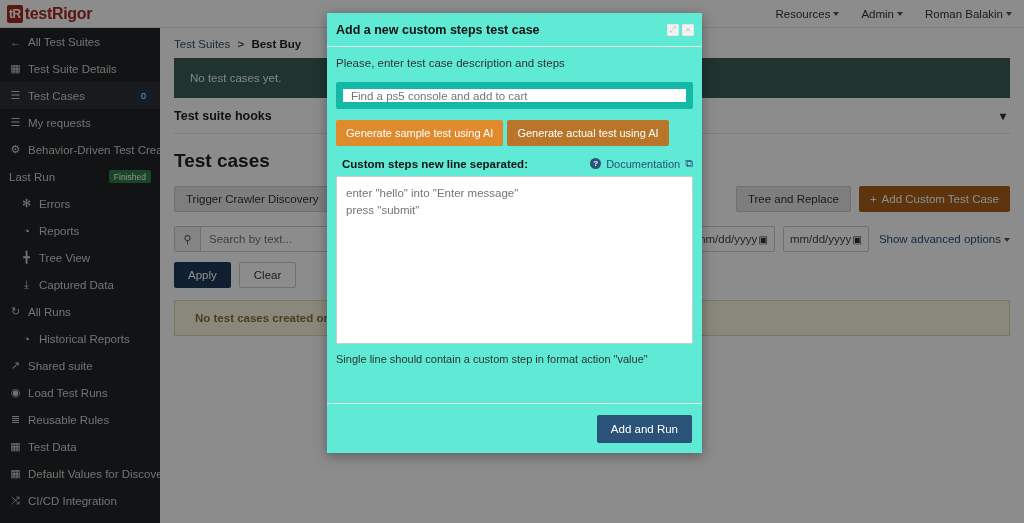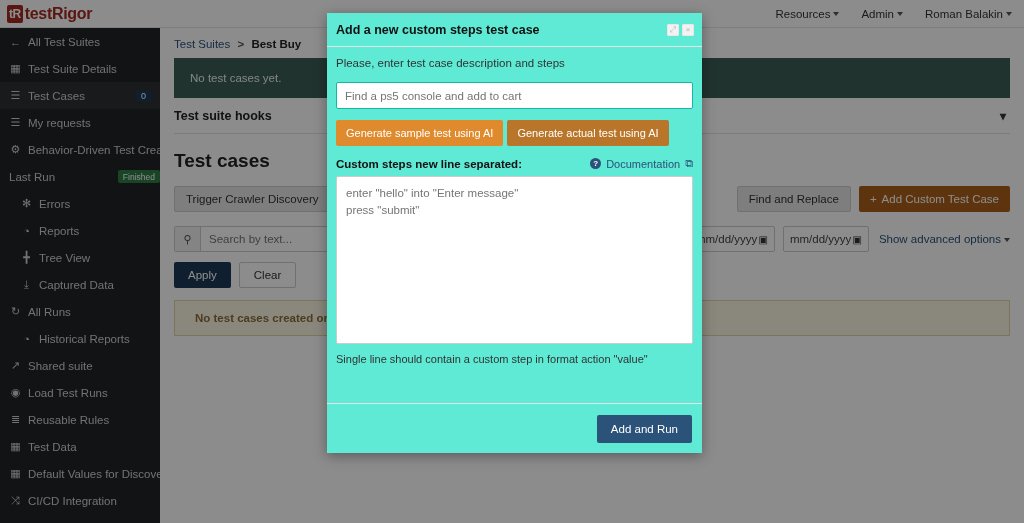--- a/index.html
+++ b/index.html
@@ -39,21 +39,21 @@
     font-size: 11.5px; color: #cfcfcf; white-space: nowrap; gap: 6px;
   }
   .side-item.active { background: #2e3133; }
   .side-item.sub { padding-left: 20px; }
   .side-icon { width: 13px; display: inline-block; text-align: center; font-size: 11px; color: #cfcfcf; flex: 0 0 13px; }
   .badge-count {
     margin-left: auto; margin-right: 9px; background: #1e3a56; color: #ffffff;
     font-size: 9px; border-radius: 2px; padding: 1px 5px;
   }
   .badge-finished {
-    margin-left: auto; background: #2f7d46; color: #ffffff;
+    margin-left: auto; margin-right: 9px; background: #2f7d46; color: #ffffff;
     font-size: 8.5px; border-radius: 2px; padding: 1.5px 5px;
   }
   .side-label-plain { font-size: 11.5px; color: #cfcfcf; }
 
   
   .main {
     position: absolute; top: 28px; left: 160px; width: 864px; height: 495px;
     background: #ffffff; overflow: hidden;
   }
   .breadcrumb { padding: 10px 0 8px 14px; font-size: 11.5px; color: #333; }
@@ -133,34 +133,34 @@
   .modal-ctrls { margin-left: auto; display: flex; gap: 3px; }
   .ctrl-btn {
     width: 12px; height: 12px; background: #f2f2f2; border: 1px solid #e8e8e8;
     color: #b5b5b5; font-size: 8px; line-height: 10px; text-align: center;
     border-radius: 1px; font-family: inherit;
   }
   .modal-body { flex: 1; padding: 10px 9px 0 9px; overflow: hidden; }
   .modal-sub { font-size: 11.5px; color: #333; margin-bottom: 13px; }
   .field-label { font-size: 11.5px; font-weight: bold; color: #111; margin-bottom: 5px; }
   .desc-input {
-    width: 100%; height: 27px; border: 1px solid #14b8a6; border-radius: 2px;
+    width: 100%; height: 27px; border: 7px solid #14b8a6; border-radius: 2px;
     font-size: 11.5px; padding: 0 8px; font-family: inherit; color: #6a6a6a; outline: none;
   }
   .ai-btns { display: flex; gap: 4px; margin-top: 11px; }
   .btn-ai-1 {
     background: #e08a2e; color: #fff; border: none; font-size: 11px;
     padding: 7px 10px; border-radius: 2px; font-family: inherit; white-space: nowrap;
   }
   .btn-ai-2 {
     background: #b9762a; color: #fff; border: none; font-size: 11px;
     padding: 7px 10px; border-radius: 2px; font-family: inherit; white-space: nowrap;
   }
   .steps-head { display: flex; align-items: center; margin-top: 11px; }
-  .steps-label { font-size: 11.5px; font-weight: bold; color: #111; }
+  .steps-label { font-size: 11.5px; font-weight: bold; color: #111; margin-left: 6px; }
   .doc-link { margin-left: auto; display: flex; align-items: center; gap: 5px;
     color: #2b5278; font-size: 11px; text-decoration: none; }
   .q-ico {
     width: 11px; height: 11px; border-radius: 50%; background: #2b5278; color: #fff;
     font-size: 8px; line-height: 11px; text-align: center; font-weight: bold; display: inline-block;
   }
   .steps-area {
     width: 100%; height: 168px; margin-top: 6px; border: 1px solid #cccccc;
     border-radius: 2px; font-size: 11.5px; padding: 8px 9px; font-family: inherit;
     color: #9a9a9a; resize: none; outline: none; line-height: 1.45;
@@ -283,21 +283,21 @@
       <span>Test suite hooks</span>
       <span class="chev">▾</span>
     </div>
 
     <div class="page-title">Test cases</div>
 
     <div class="btn-row">
       <button class="btn-outline">Trigger Crawler Discovery</button>
       <button class="btn-outline">Request</button>
       <div class="spacer"></div>
-      <button class="btn-outline">Find and Replace</button>
+      <button class="btn-outline">Tree and Replace</button>
       <button class="btn-orange">
         <span>+</span>
         <span>Add Custom Test Case</span>
       </button>
     </div>
 
     <div class="filter-row">
       <div class="search-wrap">
         <span class="search-ico">⚲</span>
         <input class="search-input" type="text" placeholder="Search by text..." style="">

